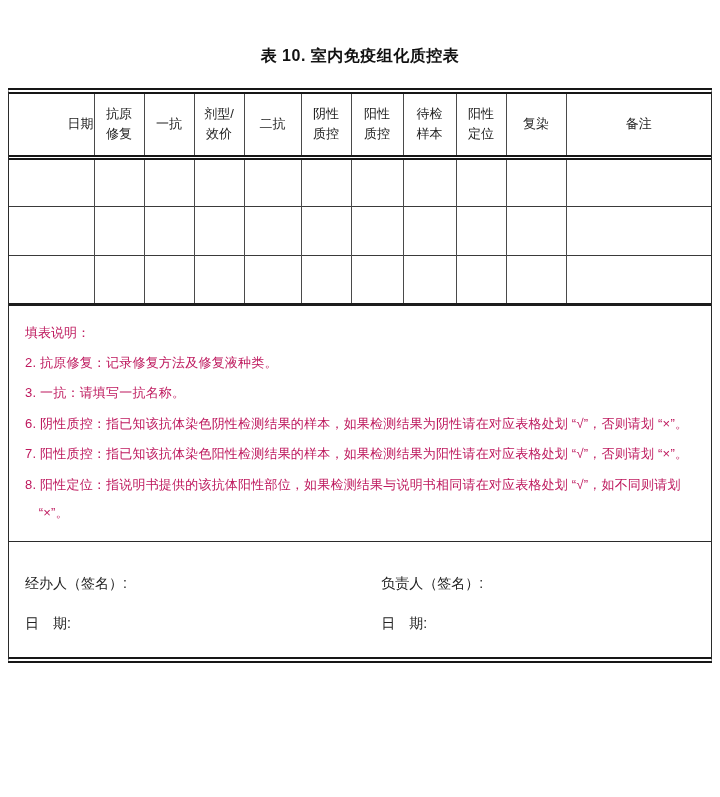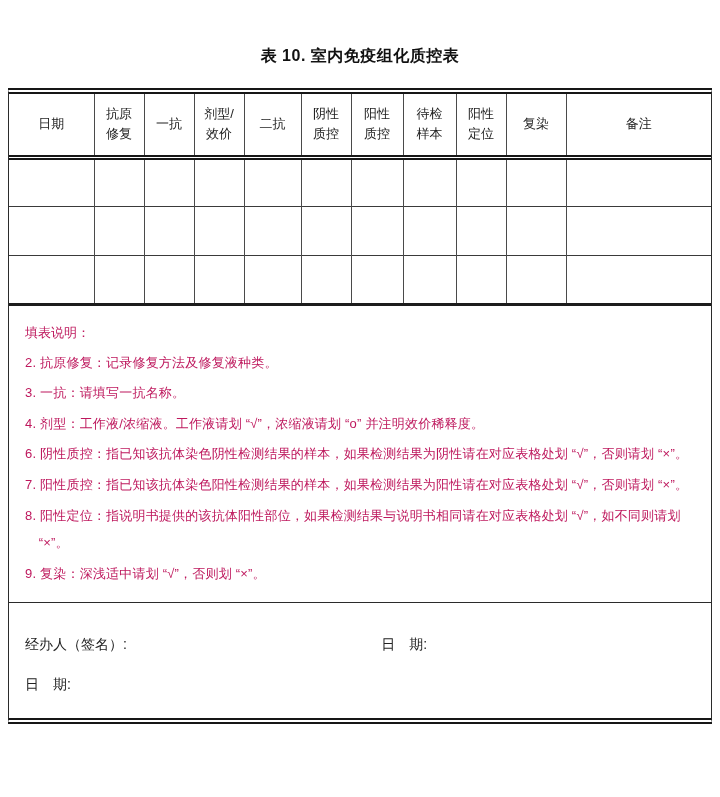--- a/index.html
+++ b/index.html
@@ -45,21 +45,21 @@
     font-weight: normal;
     color: #222;
     text-align: center;
     vertical-align: middle;
     white-space: pre-line;
     line-height: 1.55;
     border-left: 1px solid #4a4a4a;
     border-bottom: 5px double #161616;
     background: #fff;
   }
-  .qc-table thead th:first-child { border-left: none; }
+  .qc-table thead th:first-child { border-left: none; text-align: right; }
   .qc-table tbody td {
     height: 49px;
     border-left: 1px solid #4a4a4a;
     border-top: 1.5px solid #3a3a3a;
   }
   .qc-table tbody td:first-child { border-left: none; }
   .qc-table tbody tr:first-child td { border-top: none; }
   .qc-table tbody tr:last-child td { border-bottom: 3px solid #1c1c1c; }
   .instructions {
     padding: 13px 14px 12px 16px;
@@ -172,31 +172,30 @@
             <td></td>
             <td></td>
         </tr>
       </tbody>
     </table>
 
     <div class="instructions">
       <div class="inst-heading">填表说明：</div>
       <div class="inst-item">2. 抗原修复：记录修复方法及修复液种类。</div>
       <div class="inst-item">3. 一抗：请填写一抗名称。</div>
-      <div class="inst-item">4. 剂型：工作液/浓缩液。工作液请划 “√”，浓缩液请划 “o” 并注明效价稀释度。</div>
       <div class="inst-item">6. 阴性质控：指已知该抗体染色阴性检测结果的样本，如果检测结果为阴性请在对应表格处划 “√”，否则请划 “×”。</div>
       <div class="inst-item">7. 阳性质控：指已知该抗体染色阳性检测结果的样本，如果检测结果为阳性请在对应表格处划 “√”，否则请划 “×”。</div>
       <div class="inst-item">8. 阳性定位：指说明书提供的该抗体阳性部位，如果检测结果与说明书相同请在对应表格处划 “√”，如不同则请划 “×”。</div>
-      <div class="inst-item">9. 复染：深浅适中请划 “√”，否则划 “×”。</div>
     </div>
 
     <div class="signature">
       <div class="sig-col">
         <div class="sig-line">经办人（签名）:</div>
         <div class="sig-line">日　期:</div>
       </div>
       <div class="sig-col">
+        <div class="sig-line">负责人（签名）:</div>
         <div class="sig-line">日　期:</div>
       </div>
     </div>
 
   </div>
 </div>
 
 </body></html>

